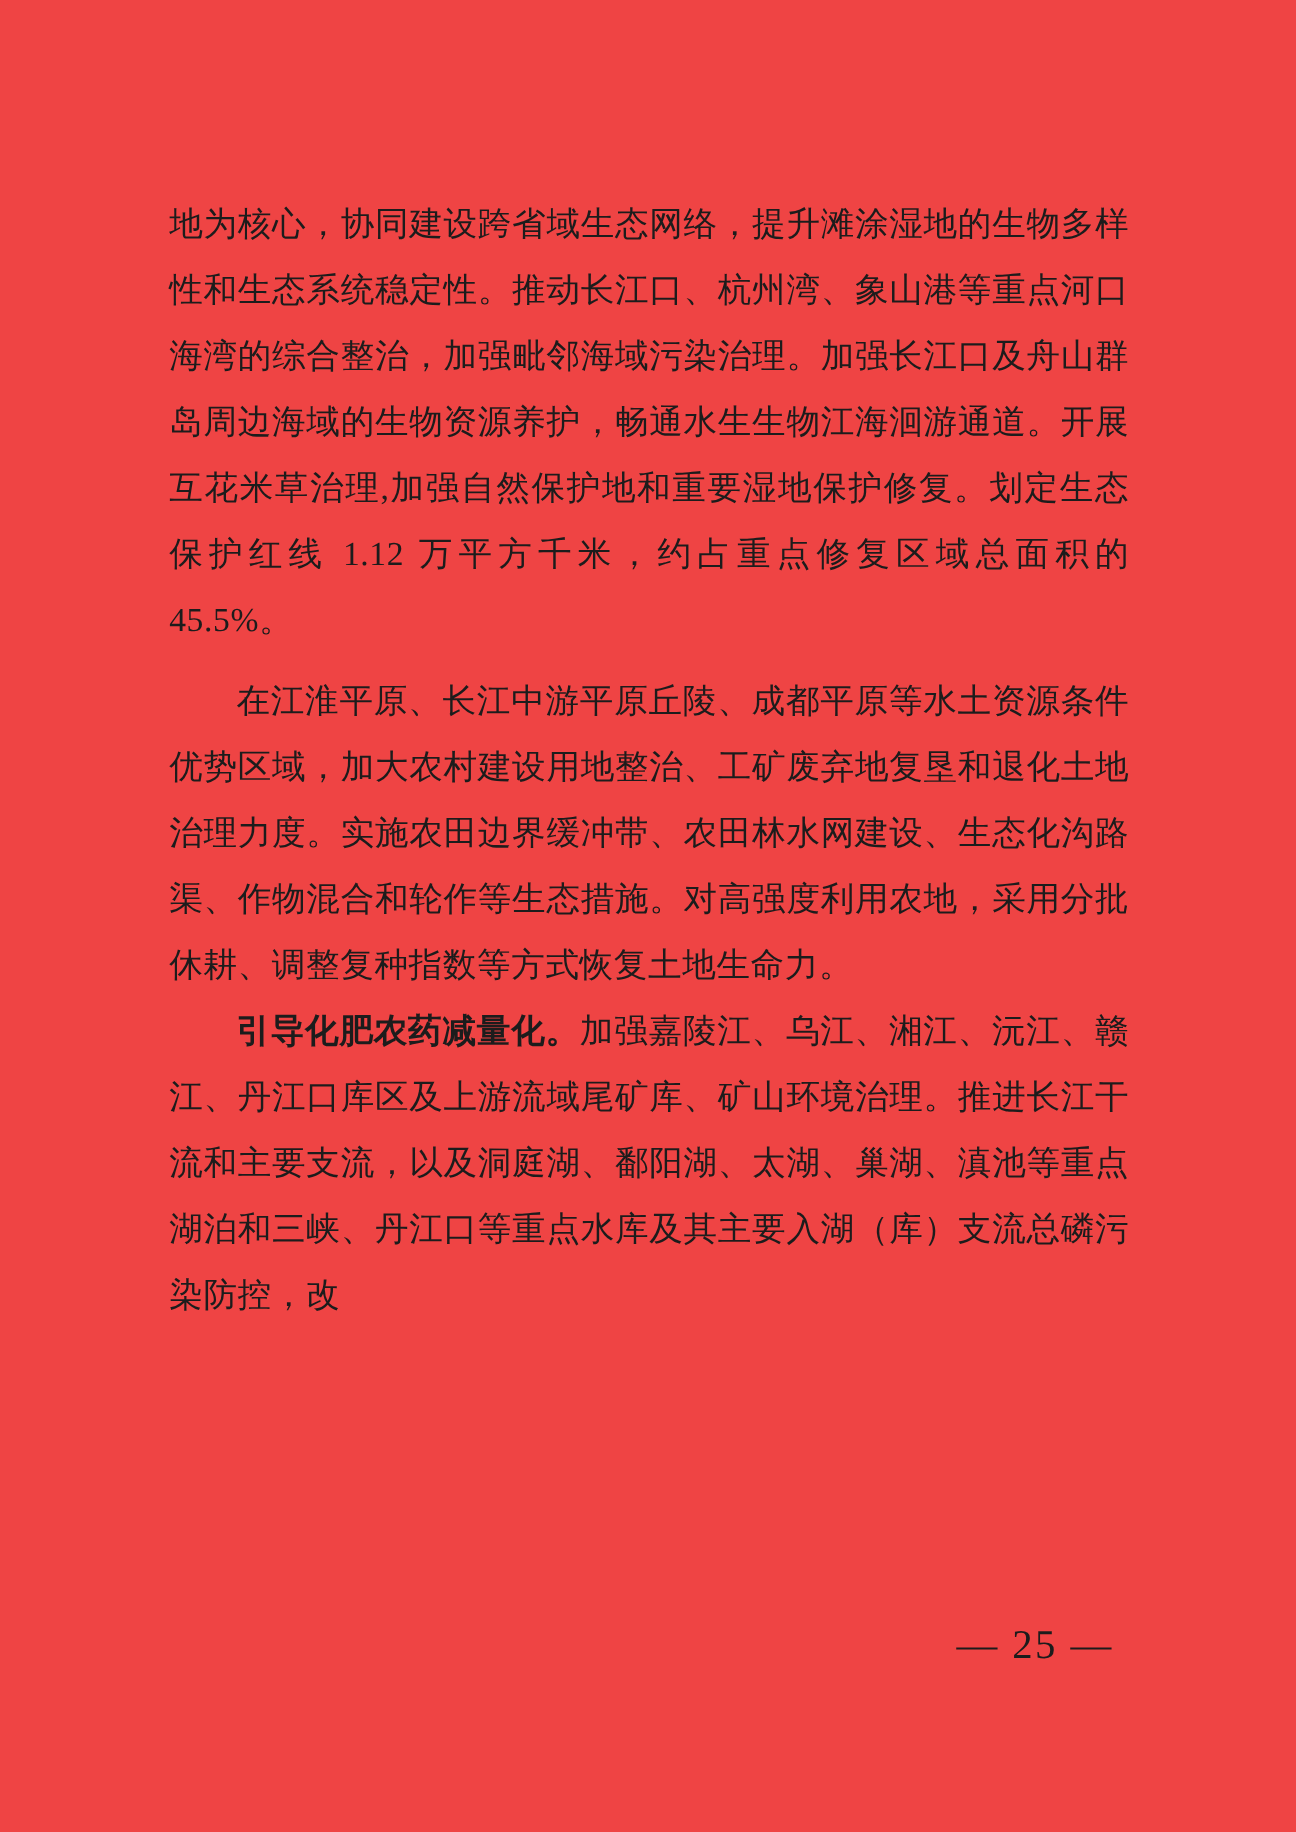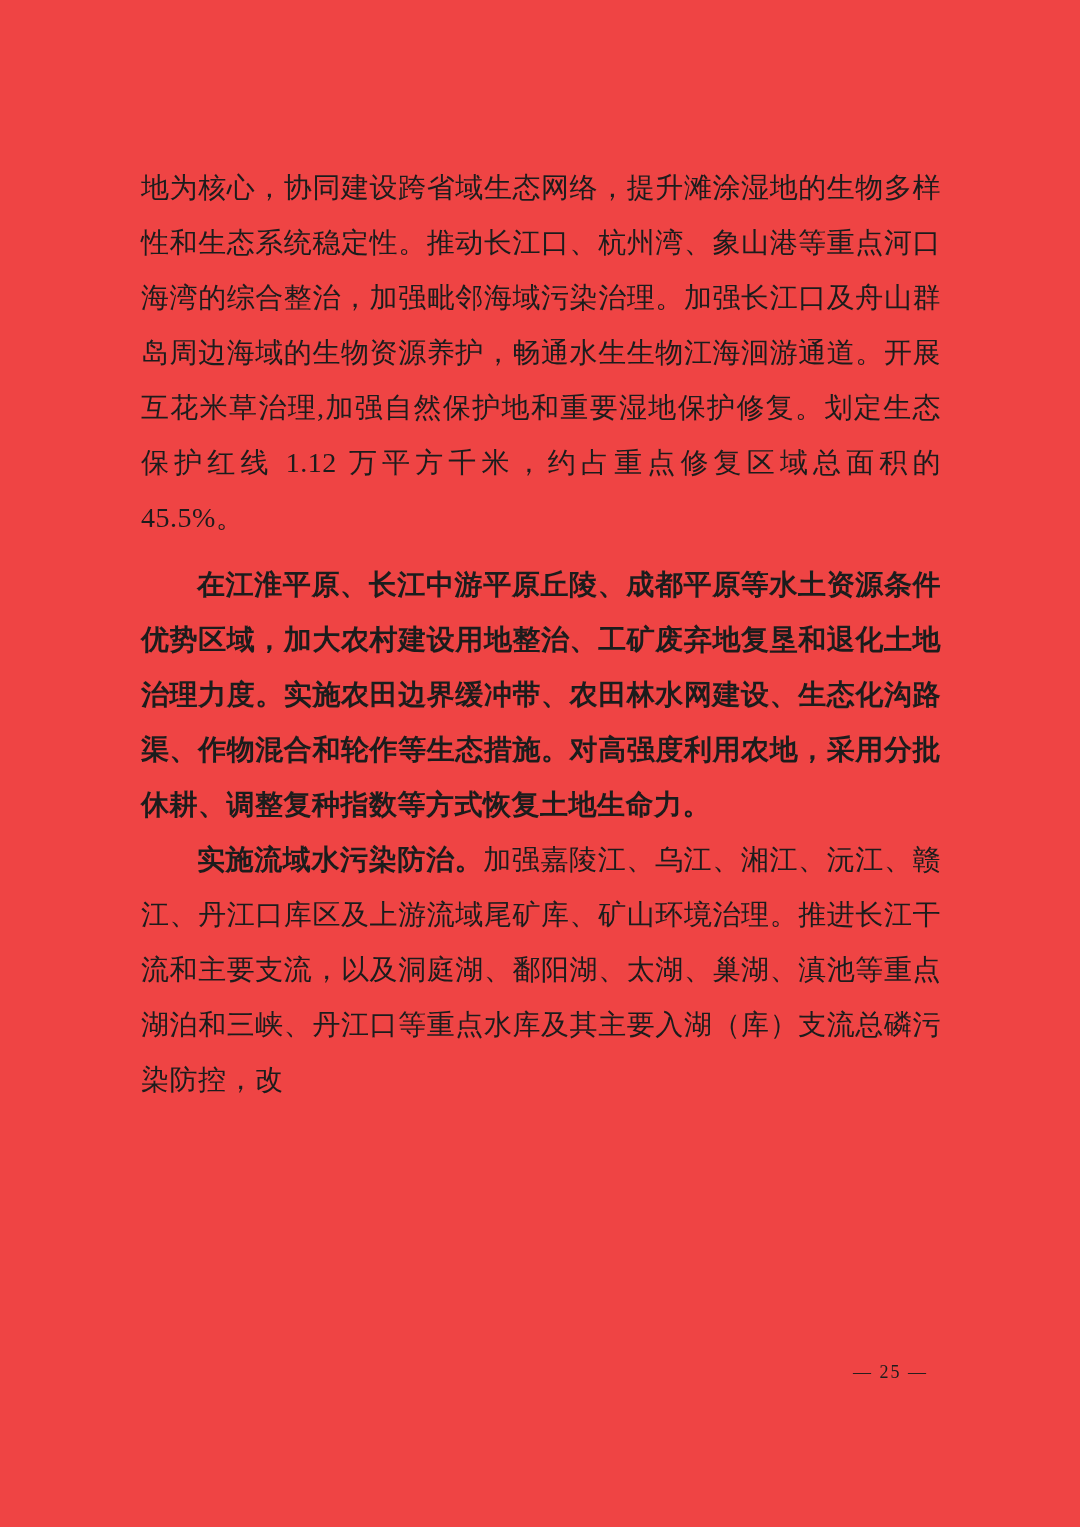--- a/index.html
+++ b/index.html
@@ -29,40 +29,39 @@
   }
   .para {
     margin: 0;
     text-indent: 2em;
   }
   .para.flush {
     text-indent: 0;
   }
   .para.gap {
     margin-top: 12px;
-    font-weight: bold;
   }
   .lead {
     font-weight: 700;
   }
   .footer {
     position: absolute;
     top: 1352px;
     right: 152px;
-    font-size: 18px;
+    font-size: 34px;
     line-height: 40px;
     letter-spacing: 2px;
     color: #1c1c1c;
   }
 </style>
 </head>
 <body>
 
 <div class="page">
   <main class="content">
     <p class="para flush"><span>地为核心，协同建设跨省域生态网络，提升滩涂湿地的生物多样性和生态系统稳定性。推动长江口、杭州湾、象山港等重点河口海湾的综合整治，加强毗邻海域污染治理。加强长江口及舟山群岛周边海域的生物资源养护，畅通水生生物江海洄游通道。开展互花米草治理,加强自然保护地和重要湿地保护修复。划定生态保护红线 1.12 万平方千米，约占重点修复区域总面积的 45.5%。</span></p>
     <p class="para gap"><span>在江淮平原、长江中游平原丘陵、成都平原等水土资源条件优势区域，加大农村建设用地整治、工矿废弃地复垦和退化土地治理力度。实施农田边界缓冲带、农田林水网建设、生态化沟路渠、作物混合和轮作等生态措施。对高强度利用农地，采用分批休耕、调整复种指数等方式恢复土地生命力。</span></p>
-    <p class="para"><b class="lead">实施流域水污染防治。</b><span>加强嘉陵江、乌江、湘江、沅江、赣江、丹江口库区及上游流域尾矿库、矿山环境治理。推进长江干流和主要支流，以及洞庭湖、鄱阳湖、太湖、巢湖、滇池等重点湖泊和三峡、丹江口等重点水库及其主要入湖（库）支流总磷污染防控，改</span></p>
+    <p class="para"><b class="lead">引导化肥农药减量化。</b><span>加强嘉陵江、乌江、湘江、沅江、赣江、丹江口库区及上游流域尾矿库、矿山环境治理。推进长江干流和主要支流，以及洞庭湖、鄱阳湖、太湖、巢湖、滇池等重点湖泊和三峡、丹江口等重点水库及其主要入湖（库）支流总磷污染防控，改</span></p>
   </main>
   <footer class="footer">
     <span>— 25 —</span>
   </footer>
 </div>
 
 </body></html>

